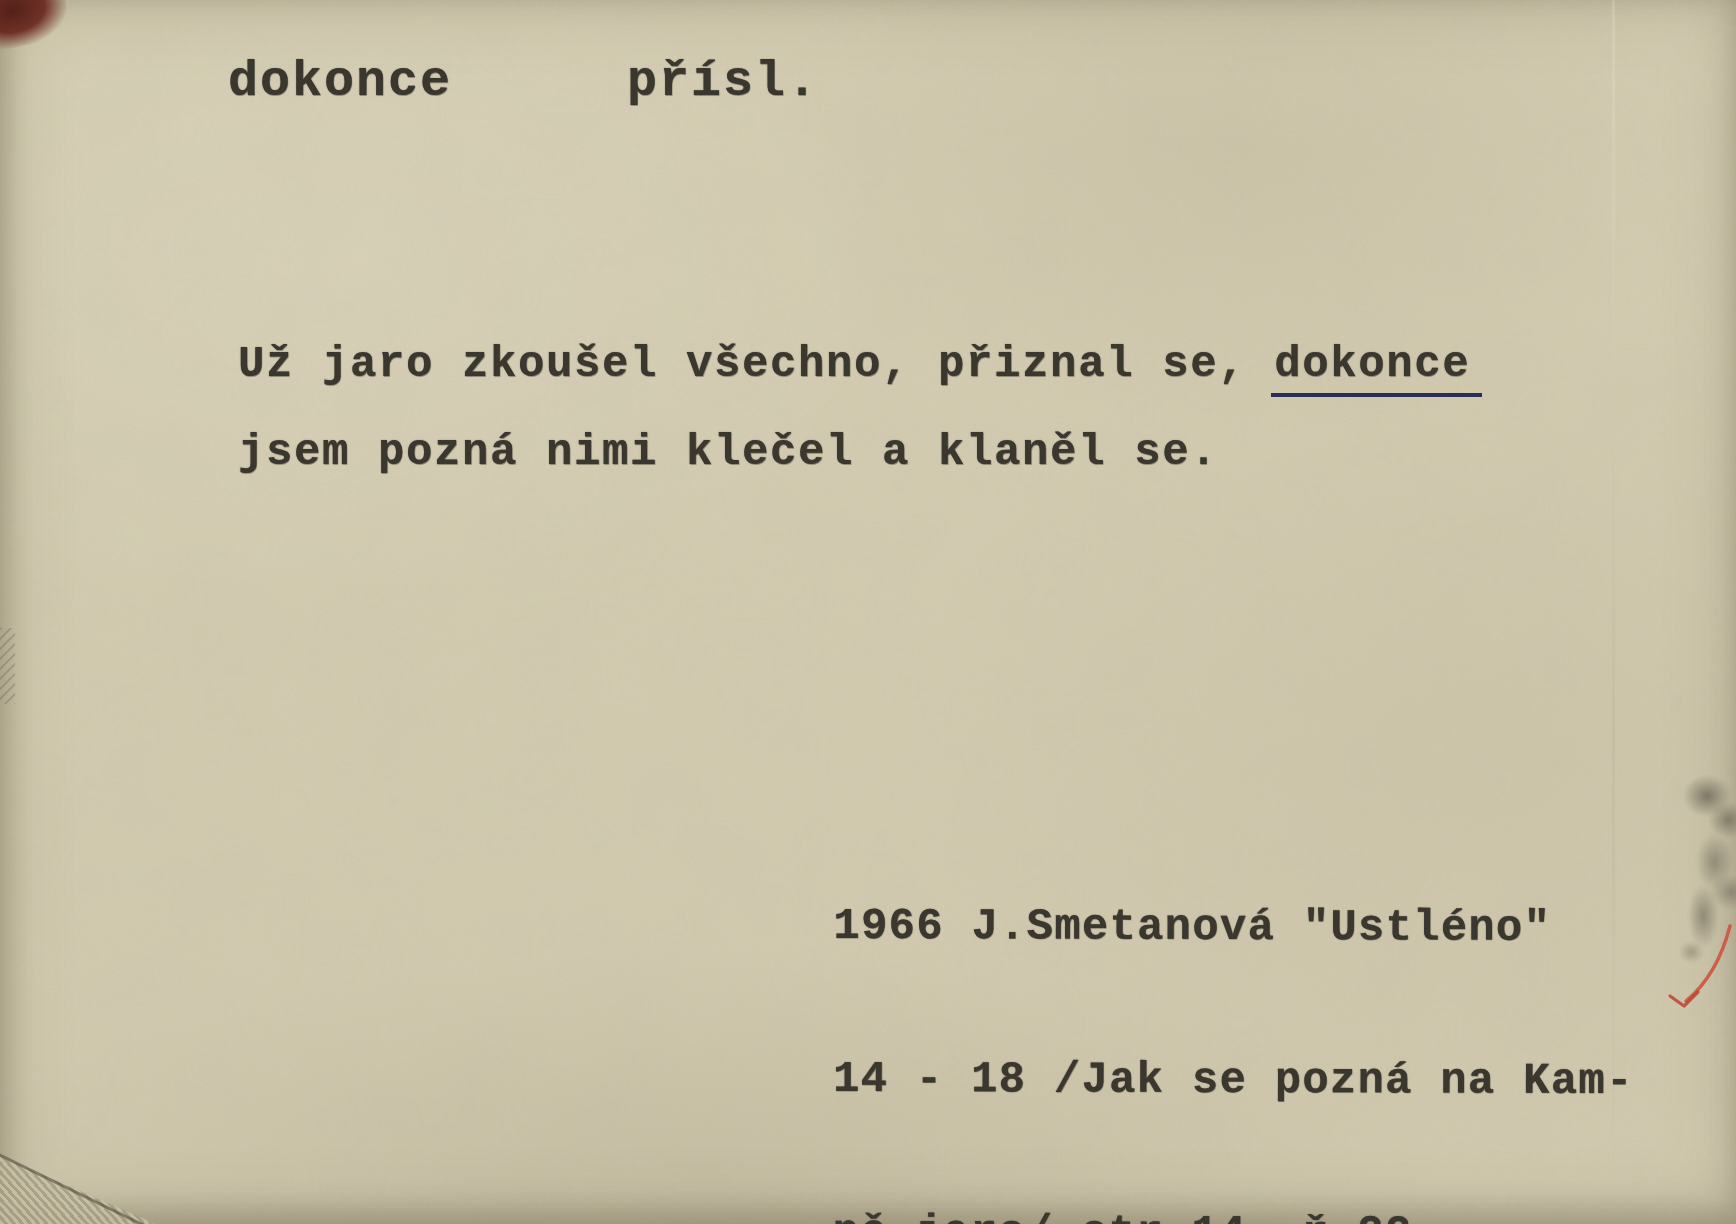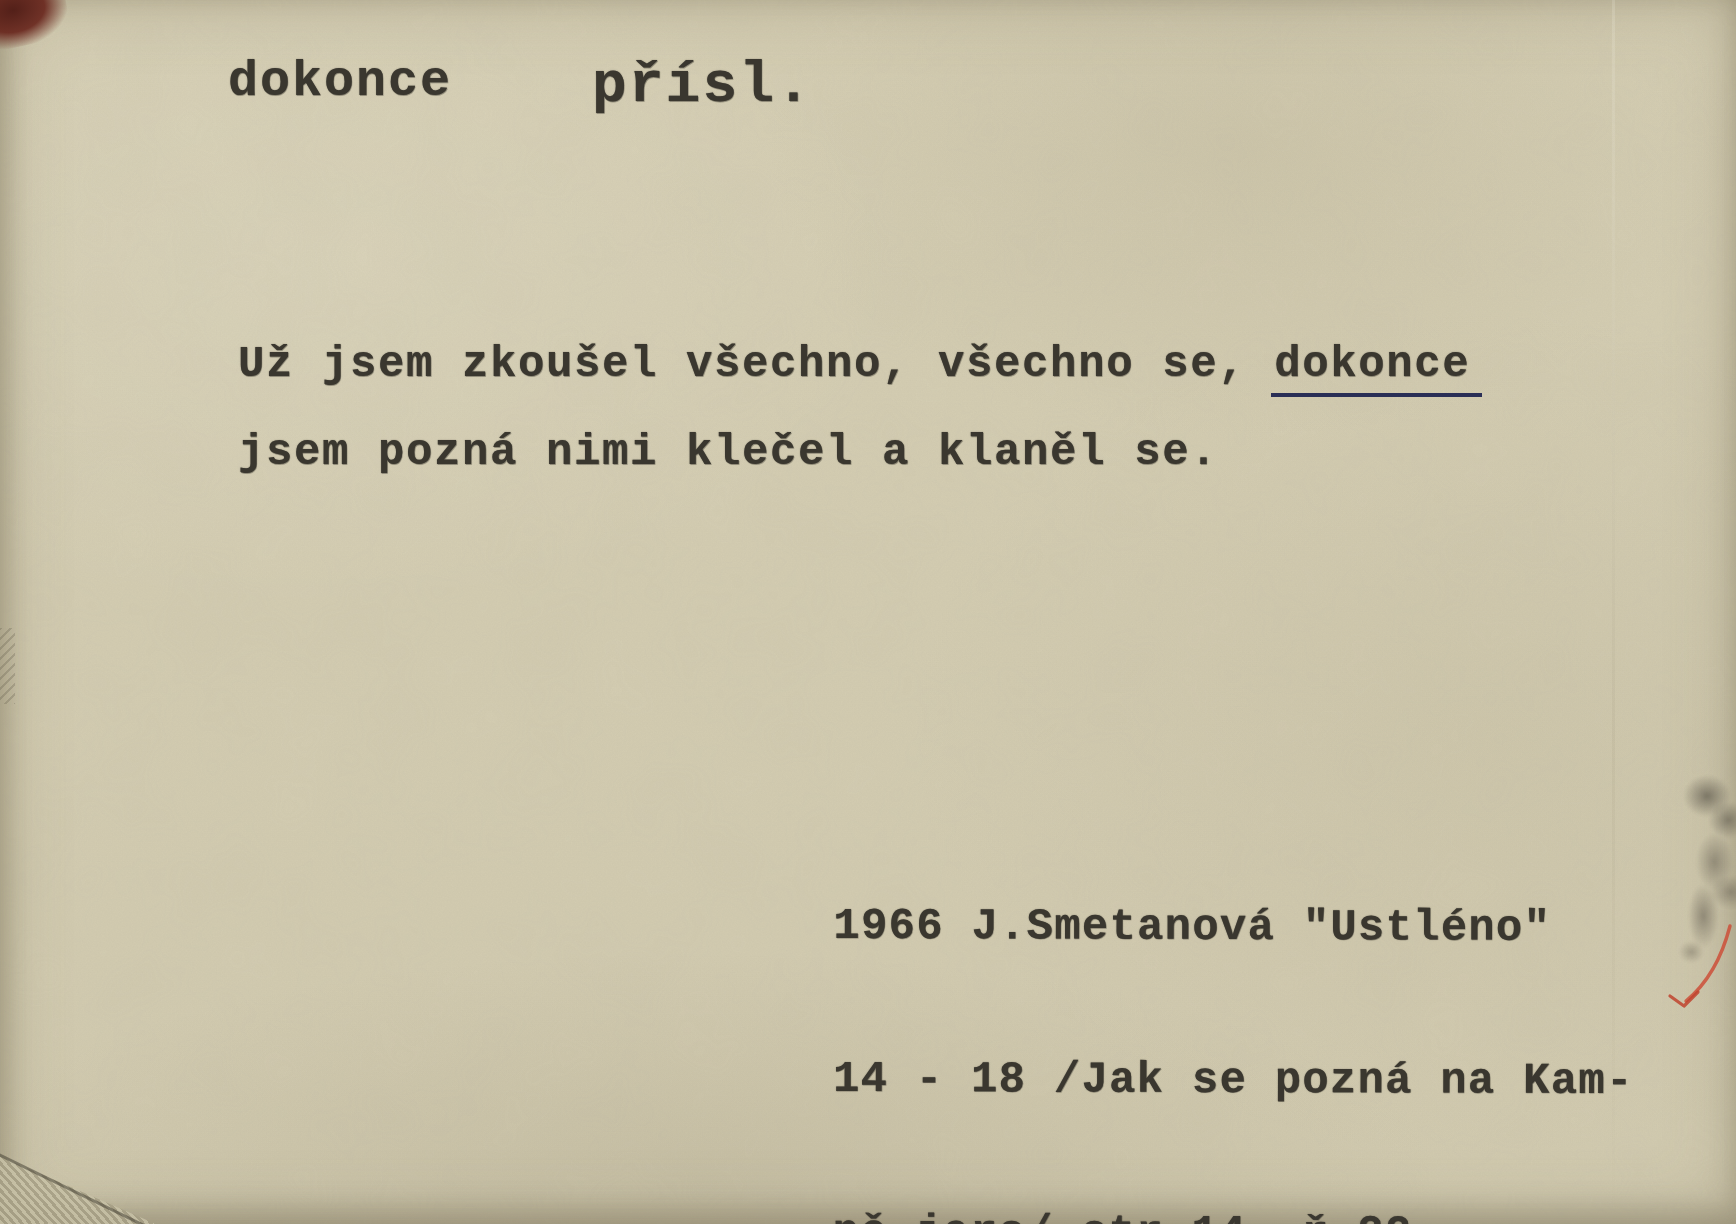--- a/index.html
+++ b/index.html
@@ -21,21 +21,21 @@
   .grain{position:absolute;left:0;top:0;pointer-events:none;}
   .typed{
     position:absolute;
     white-space:pre;
     line-height:1;
     font-weight:700;
     color:#3a372f;
     text-shadow:0 0 1.2px rgba(55,52,44,.65), 0.6px 0.6px 0.6px rgba(55,52,44,.35);
   }
   .headword{left:228px;top:57px;font-size:50px;letter-spacing:2px;}
-  .pos{left:592px;top:57px;font-size:58px;letter-spacing:2px;}
+  .pos{left:627px;top:57px;font-size:50px;letter-spacing:2px;}
   .quote1{left:238px;top:342px;font-size:44px;letter-spacing:1.6px;}
   .quote2{left:238px;top:430px;font-size:44px;letter-spacing:1.6px;}
   .underlined{
     border-bottom:4px solid rgba(27,33,78,.92);
     padding:0 12px 4px 3px;margin:0 -12px 0 -3px;
   }
   .citation{left:833px;top:800px;font-size:44px;letter-spacing:1.2px;line-height:51px;transform:rotate(0.15deg);}
   .citation div{height:51px;}
 
   
@@ -95,21 +95,21 @@
         <feTurbulence type="fractalNoise" baseFrequency="0.012" numOctaves="3"></feTurbulence>
         <feColorMatrix type="matrix" values="0 0 0 0 0.42  0 0 0 0 0.39  0 0 0 0 0.30  0 0 0 0.4 0"></feColorMatrix>
       </filter>
     <rect width="1736" height="1224" filter="url(#mottle)" opacity="0.16"></rect>
     <rect width="1736" height="1224" filter="url(#fineGrain)" opacity="0.17"></rect>
   </svg>
 
   <div class="typed headword">dokonce</div>
   <div class="typed pos">přísl.</div>
 
-  <div class="typed quote1"><span>Už jsem zkoušel všechno, všechno se, </span><span class="underlined">dokonce</span></div>
+  <div class="typed quote1"><span>Už jaro zkoušel všechno, přiznal se, </span><span class="underlined">dokonce</span></div>
   <div class="typed quote2">jsem pozná nimi klečel a klaněl se.</div>
 
   <div class="typed citation">
     <div>1966 J.Smetanová "Ustléno"</div>
     <div>14 - 18 /Jak se pozná na Kam-</div>
     <div>pě jaro/ str.14, ř.22</div>
   </div>
 
   <div class="stain-topleft"></div>
   <div class="ink-smudge"></div>

